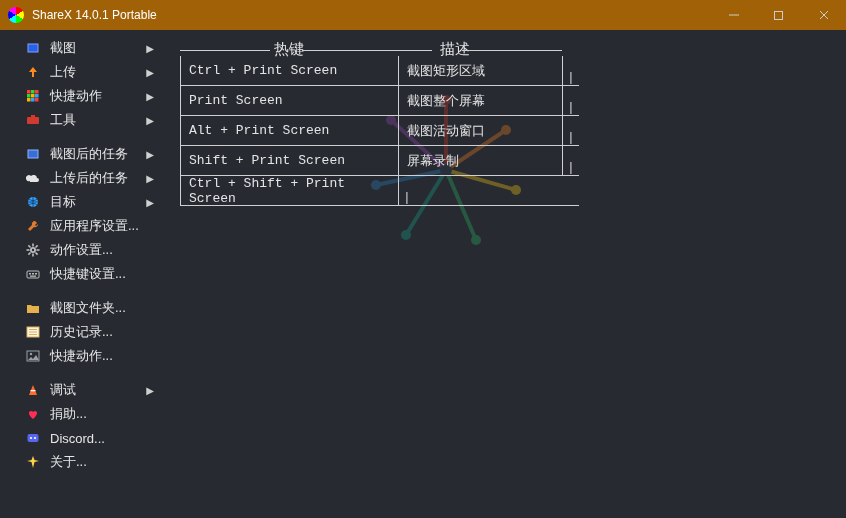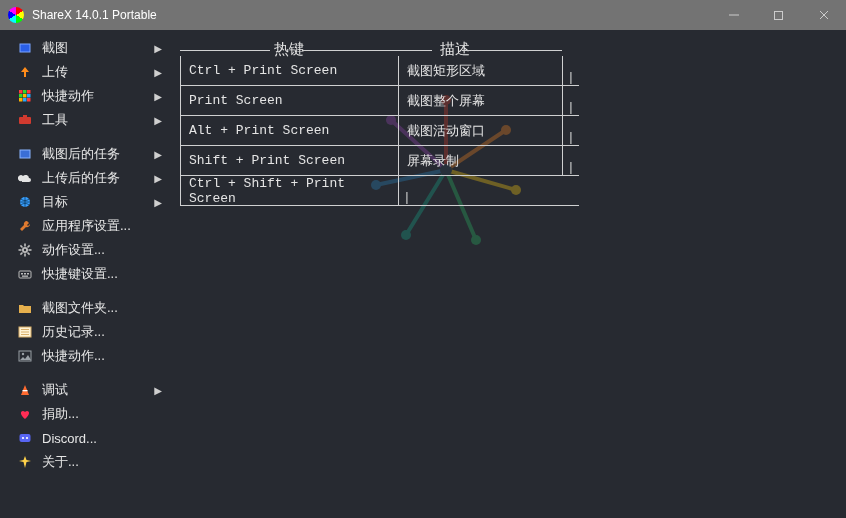--- a/index.html
+++ b/index.html
@@ -6,21 +6,21 @@
   body {
     font-family: "Microsoft YaHei", "Segoe UI", sans-serif;
     background: #1e2124;
     width: 846px;
     height: 518px;
     overflow: hidden;
   }
   .window { width: 100%; height: 100%; display: flex; flex-direction: column; }
   .titlebar {
     height: 30px;
-    background: #737373;
+    background: #a16207;
     display: flex;
     align-items: center;
     color: #fff;
     font-size: 12px;
   }
   .titlebar .appicon {
     width: 16px; height: 16px; margin: 0 8px;
     border-radius: 50%;
     background: conic-gradient(red 0 60deg, yellow 60deg 120deg, lime 120deg 180deg, cyan 180deg 240deg, blue 240deg 300deg, magenta 300deg 360deg);
     display:inline-block;
@@ -35,21 +35,21 @@
   .titlebar .winbtn svg { stroke: #ccc; fill: none; }
 
   .body {
     flex: 1 1 auto;
     background: #272a31;
     display: flex;
     position: relative;
   }
   .sidebar {
     width: 176px;
-    padding: 6px 4px;
+    padding: 6px 12px;
     display: flex;
     flex-direction: column;
   }
   .sidebar .group-gap { height: 10px; }
   .item {
     height: 24px;
     display: flex;
     align-items: center;
     color: #e6e6e6;
     font-size: 13px;

